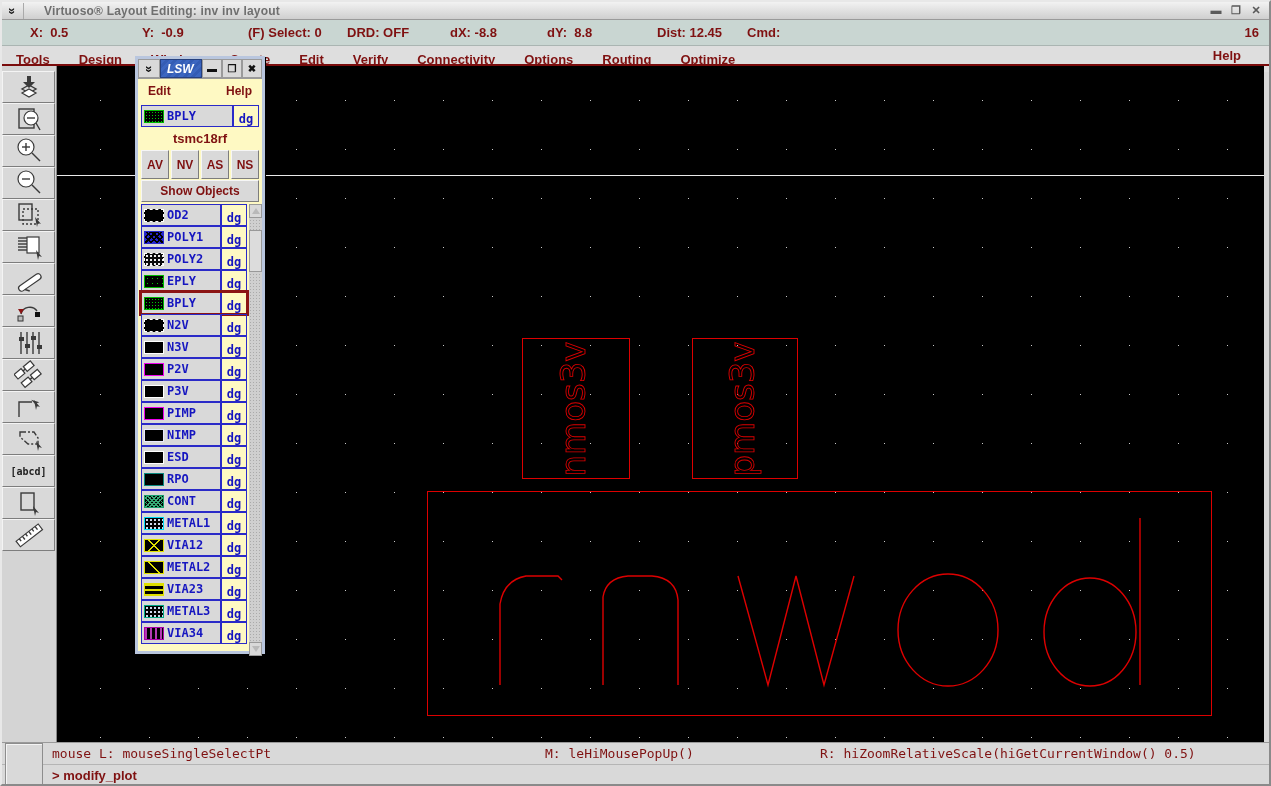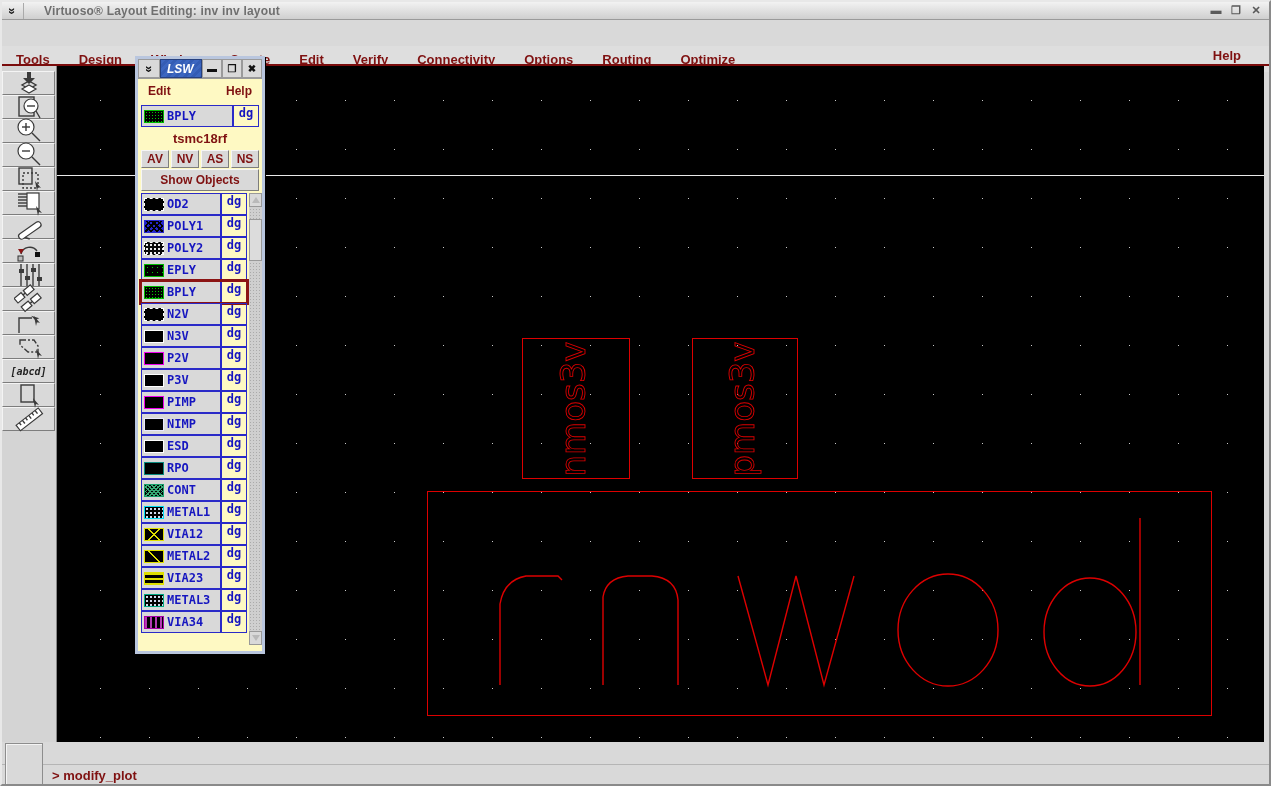--- a/index.html
+++ b/index.html
@@ -28,24 +28,24 @@
   .sb-right{right:10px;top:6px;position:absolute;font-size:13px;font-weight:bold;color:#7f1111;}
   
   .menubar{position:absolute;left:0;top:44px;width:100%;height:26px;background:#dedede;
     display:flex;align-items:center;padding-left:14px;gap:29px;}
   .menubar .mi{font-size:13px;font-weight:bold;color:#7f1111;white-space:nowrap;}
   .menu-help{margin-left:auto;padding-right:14px;}
   .redline{position:absolute;left:0;top:62px;width:100%;height:2px;background:#7a0c0c;}
   
   .main{position:absolute;left:0;top:64px;width:100%;height:676px;display:flex;}
   .toolbar{width:55px;background:#d4d4d4;border-right:1px solid #888;padding-top:5px;}
-  .tbtn{width:53px;height:24px;background:#d9d9d9;
+  .tbtn{width:53px;height:32px;background:#d9d9d9;
     border-top:1px solid #f4f4f4;border-left:1px solid #f4f4f4;
     border-right:1px solid #7d7d7d;border-bottom:1px solid #7d7d7d;
-    display:flex;align-items:center;justify-content:center;font-style:italic;}
+    display:flex;align-items:center;justify-content:center;}
   .tbtn svg{display:block;}
   .abcd{font-family:"DejaVu Sans Mono",monospace;font-size:10px;color:#222;font-weight:bold;}
   .canvas{position:relative;flex:1;background:#000;overflow:hidden;margin-right:5px;
     background-image:radial-gradient(#c9c9c9 0.8px,transparent 0.9px);
     background-size:49px 49px;background-position:19px 10px;}
   .hline{position:absolute;left:0;top:109px;width:100%;height:1px;background:#e9e9e9;}
   .lrect{position:absolute;border:1px solid #dd0000;}
   .r-nmos{left:465px;top:272px;width:108px;height:141px;}
   .r-pmos{left:635px;top:272px;width:106px;height:141px;}
   .r-big{left:370px;top:425px;width:785px;height:225px;}
@@ -61,25 +61,25 @@
   .lsw-name{flex:1;display:flex;align-items:center;padding-left:6px;
     background:repeating-linear-gradient(135deg,#3c66c0 0 3px,#345cb4 3px 6px);
     color:#fff;font-weight:bold;font-style:italic;font-size:12px;border:1px solid #26407e;}
   .lsw-wbtn{width:20px;display:flex;align-items:center;justify-content:center;background:#d9d9d9;
     border:1px solid #9a9a9a;color:#111;font-size:10px;font-weight:bold;}
   .lsw-menu{height:24px;display:flex;align-items:center;padding:0 10px;}
   .lsw-menu .mi{font-size:12px;font-weight:bold;color:#7f1111;}
   .lsw-menu .help{margin-left:auto;}
   .curlayer{display:flex;margin:2px 3px;height:22px;}
   .lbox{display:flex;align-items:center;gap:3px;background:#d9d9d9;border:1px solid #2a2ac8;flex:1;padding-left:2px;}
-  .dgbox{width:26px;border:1px solid #2a2ac8;display:flex;align-items:flex-start;justify-content:center;}
+  .dgbox{width:26px;border:1px solid #2a2ac8;display:flex;align-items:flex-end;justify-content:center;}
   .lname,.dg{font-family:"DejaVu Sans Mono",monospace;font-size:12px;font-weight:bold;color:#1616c0;}
   .sw{width:20px;height:13px;flex:none;position:relative;}
   .tech{height:20px;text-align:center;font-size:13px;font-weight:bold;color:#7f1111;line-height:20px;}
-  .lsw-btnrow{display:flex;gap:2px;margin:1px 3px;height:18px;}
+  .lsw-btnrow{display:flex;gap:2px;margin:1px 3px;height:29px;}
   .bevel{background:#d9d9d9;border-top:1px solid #f6f6f6;border-left:1px solid #f6f6f6;
     border-right:1px solid #7d7d7d;border-bottom:1px solid #7d7d7d;
     font-size:12px;font-weight:bold;color:#7f1111;display:flex;align-items:center;justify-content:center;}
   .lsw-btnrow .bevel{flex:1;}
   .showobj{margin:1px 3px;height:22px;}
   .layerwrap{display:flex;margin:2px 0 0 3px;height:452px;}
   .layerlist{width:106px;display:flex;flex-direction:column;}
   .lrow{display:flex;height:22px;flex:none;}
   .lrow.selected{outline:3px solid #8b1414;outline-offset:-1px;}
   .scrollbar{width:13px;margin-left:2px;background:#cfcfcf;
@@ -136,20 +136,31 @@
         <span class="chev">»</span>
       </div>
     <span class="title-text">Virtuoso® Layout Editing: inv inv layout</span>
     <div class="winbtns">
       <span class="winbtn">▬</span>
       <span class="winbtn">❒</span>
       <span class="winbtn">✕</span>
     </div>
   </div>
 
+  <div class="statusbar">
+    <span style="left:28px">X:  0.5</span>
+    <span style="left:140px">Y:  -0.9</span>
+    <span style="left:246px">(F) Select: 0</span>
+    <span style="left:345px">DRD: OFF</span>
+    <span style="left:448px">dX: -8.8</span>
+    <span style="left:545px">dY:  8.8</span>
+    <span style="left:655px">Dist: 12.45</span>
+    <span style="left:745px">Cmd:</span>
+    <span class="sb-right">16</span>
+  </div>
 
   <div class="menubar">
 
   <span class="mi">Tools</span>
       <span class="mi">Design</span>
       <span class="mi">Window</span>
       <span class="mi">Create</span>
       <span class="mi">Edit</span>
       <span class="mi">Verify</span>
       <span class="mi">Connectivity</span>
@@ -569,18 +580,23 @@
           </div>
         <div class="sb-thumb"></div>
         <div class="sb-space"></div>
         <div class="sb-btn">
             <div class="tri-dn"></div>
           </div>
       </div>
     </div>
   </div>
 
+  <div class="mousebar">
+    <span style="left:50px">mouse L: mouseSingleSelectPt</span>
+    <span style="left:543px">M: leHiMousePopUp()</span>
+    <span style="left:818px">R: hiZoomRelativeScale(hiGetCurrentWindow() 0.5)</span>
+  </div>
   <div class="promptbar">
     <span>&gt; modify_plot</span>
   </div>
   <div class="cornerbox"></div>
 
 </div>
 
 </body></html>

